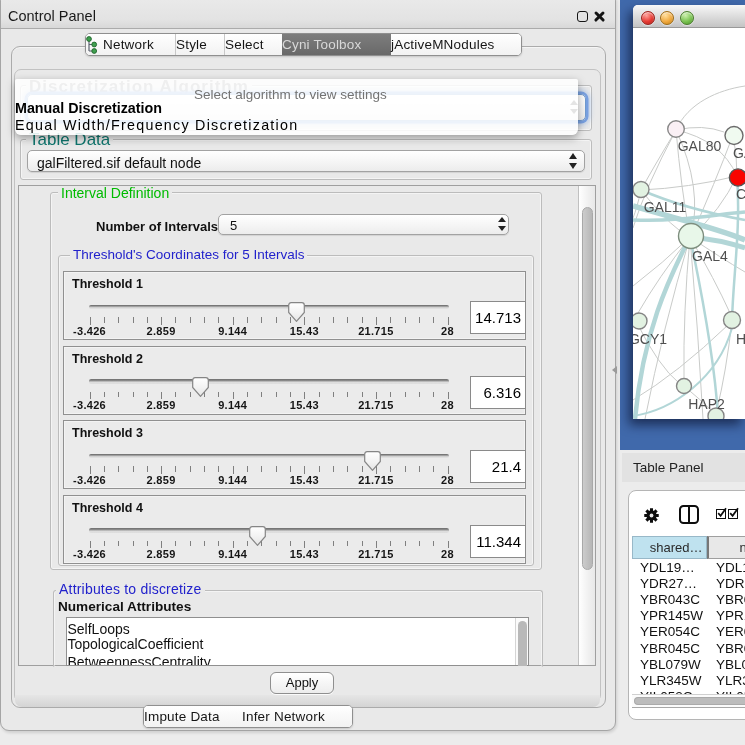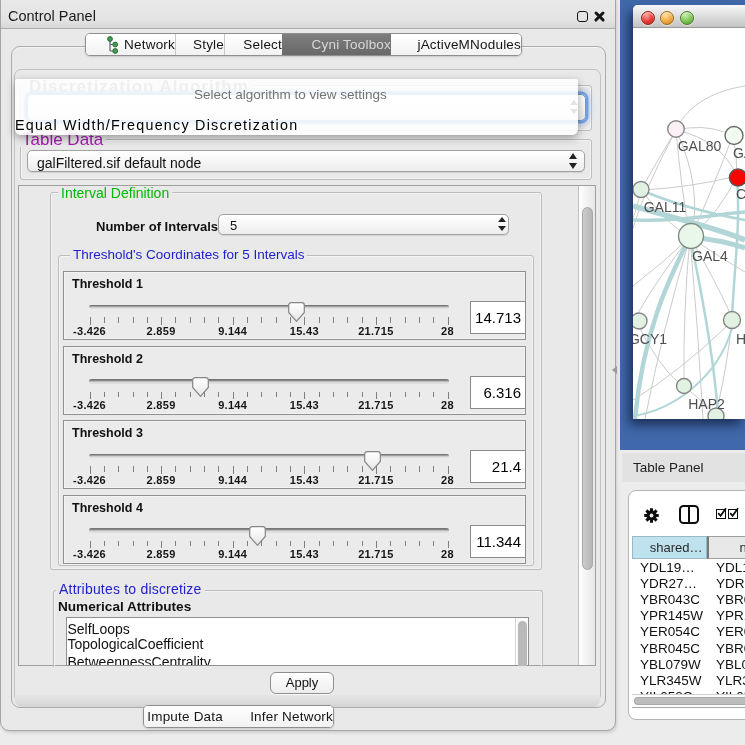--- a/index.html
+++ b/index.html
@@ -1,18 +1,18 @@
 <!DOCTYPE html>
 <html><head><meta charset="utf-8"><style>
 *{margin:0;padding:0;box-sizing:border-box}
 html,body{width:745px;height:745px;overflow:hidden}
 body{font-family:"Liberation Sans",sans-serif;background:#ececec;position:relative}
 .abs{position:absolute}
 .seg{position:absolute;display:flex;height:23px;border:1px solid #8f8f8f;border-radius:5px;background:#fdfdfd;overflow:hidden;font-size:13.5px;letter-spacing:0.2px;color:#151515;box-shadow:0 1px 2px rgba(0,0,0,0.15)}
-.seg .s{display:flex;align-items:center;justify-content:flex-end;white-space:nowrap;background:linear-gradient(#ffffff,#f2f2f2);height:100%}
+.seg .s{display:flex;align-items:center;justify-content:flex-start;white-space:nowrap;background:linear-gradient(#ffffff,#f2f2f2);height:100%}
 .seg .s.sel{background:linear-gradient(#7d7d7d,#696969);color:#d8d8d8}
 .seg .dv{width:1px;height:100%;background:#c8c8c8}
 .grp{position:absolute;border:1px solid #bcbcbc;border-radius:3px;box-shadow:inset 0 0 0 1px rgba(255,255,255,0.5)}
 .grplabel{position:absolute;background:#e9e9e9;padding:0 3px;font-size:17px;line-height:14px;white-space:nowrap}
 .combo{position:absolute;background:linear-gradient(#ffffff,#f4f4f4 60%,#ececec);border:1px solid #a2a2a2;border-radius:5px;font-size:13px;color:#111;box-shadow:0 1px 1px rgba(0,0,0,0.1)}
 .arr{position:absolute;width:0;height:0;border-left:4.5px solid transparent;border-right:4.5px solid transparent}
 .thbox{position:absolute;left:63px;width:463px;height:69px;background:#ebebeb;border:1px solid #909090;box-shadow:inset 0 0 0 1px #f3f3f3}
 .thname{position:absolute;left:8px;top:5px;font-size:12.5px;font-weight:bold;color:#111}
 .track{position:absolute;left:25px;top:32.5px;width:360px;height:4.5px;border-radius:2.2px;background:linear-gradient(#767676 0 24%,#a8a8a8 40%,#e6e6e6 75%,#d8d8d8);}
 .tlab{position:absolute;top:52.5px;font-size:11px;font-weight:bold;letter-spacing:0.3px;color:#151515;transform:translateX(-50%)}
@@ -41,21 +41,21 @@
 <div class="s" style="width:57px">Select</div>
 <div class="s sel" style="width:109px">Cyni Toolbox</div>
 <div class="s" style="width:130px">jActiveMNodules</div>
 </div>
 <div class="grp" style="left:20px;top:85px;width:572px;height:46px"></div>
 <div class="grplabel" style="left:26px;top:80px;font-weight:bold;letter-spacing:1px;color:#808080">Discretization Algorithm</div>
 <div class="combo" style="left:27px;top:94px;width:559px;height:27px;border-color:#6f9ad0;box-shadow:0 0 0 2.5px rgba(108,152,222,0.85), 0 0 5px 4px rgba(120,165,230,0.45)"></div>
 <div class="arr" style="left:570px;top:100px;border-bottom:5.5px solid #333"></div>
 <div class="arr" style="left:570px;top:109px;border-top:5.5px solid #333"></div>
 <div class="grp" style="left:20px;top:139px;width:572px;height:41px"></div>
-<div class="grplabel" style="left:19px;top:132.5px;color:#a21caf">Table Data</div>
+<div class="grplabel" style="left:26px;top:132.5px;color:#0f766e">Table Data</div>
 <div class="combo" style="left:27px;top:150px;width:558px;height:22px">
     <span style="position:absolute;left:9px;top:3.5px;font-size:14px">galFiltered.sif default node</span>
   </div>
 <div class="arr" style="left:569px;top:153px;border-bottom:6px solid #222"></div>
 <div class="arr" style="left:569px;top:162.5px;border-top:6px solid #222"></div>
 <div class="abs" style="left:18px;top:185px;width:578px;height:481px;border:1px solid #9f9f9f;background:#e9e9e9"></div>
 <div class="abs" style="left:578px;top:186px;width:17px;height:479px;background:linear-gradient(90deg,#ffffff,#f0f0f0 60%,#e8e8e8);border-left:1px solid #c0c0c0"></div>
 <div class="abs" style="left:581.5px;top:207px;width:11px;height:363px;background:linear-gradient(90deg,#cccccc,#b6b6b6);border:1px solid #a8a8a8;border-radius:5.5px"></div>
 <div class="grp" style="left:50px;top:192px;width:492px;height:378px"></div>
 <div class="grplabel" style="left:58px;top:185.5px;color:#00bb00;font-size:14px">Interval Definition</div>
@@ -261,25 +261,26 @@
 <div class="abs" style="left:66px;top:617px;width:463px;height:49px;background:#fff;border:1px solid #8f8f8f;overflow:hidden;font-size:14px;color:#111">
 <div style="padding:3px 0 0 0.5px;height:18px">SelfLoops</div>
 <div style="padding-left:0.5px;height:18px">TopologicalCoefficient</div>
 <div style="padding-left:0.5px;height:18px">BetweennessCentrality</div>
 </div>
 <div class="abs" style="left:515px;top:618px;width:13px;height:47px;background:#fbfbfb;border-left:1px solid #d5d5d5"></div>
 <div class="abs" style="left:517.5px;top:621px;width:9px;height:45px;background:#b9b9b9;border-radius:4.5px 4.5px 0 0"></div>
 <div class="abs" style="left:18px;top:667px;width:578px;height:28px;background:#e9e9e9"></div>
 <div class="abs" style="left:270px;top:672px;width:64px;height:22px;border:1px solid #8f8f8f;border-radius:6px;background:linear-gradient(#ffffff,#ededed);font-size:13px;color:#111;text-align:center;line-height:20px;box-shadow:0 1px 0 rgba(255,255,255,0.8)">Apply</div>
 <div class="seg" style="left:143px;top:705px">
-<div class="s" style="width:79px">Impute Data</div>
+<div class="s" style="width:98px">Impute Data</div>
 <div class="s" style="width:110px">Infer Network</div>
 </div>
 <div class="abs" style="left:15px;top:79px;width:563px;height:56px;background:rgba(255,255,255,0.87);border-radius:2px 2px 6px 6px;box-shadow:0 3px 8px rgba(0,0,0,0.35)">
 <div style="position:absolute;left:179px;top:8px;font-size:13.5px;color:#737373">Select algorithm to view settings</div>
+<div style="position:absolute;left:0px;top:21px;font-size:14.3px;font-weight:bold;color:#000">Manual Discretization</div>
 <div style="position:absolute;left:0px;top:37.5px;font-size:14.3px;letter-spacing:1.25px;color:#000">Equal Width/Frequency Discretization</div>
 </div>
 <div class="abs" style="left:620px;top:0;width:125px;height:450px;background:#4069ab"></div>
 <div class="abs" style="left:633px;top:5px;width:112px;height:414px;background:#fff;border-radius:5px 0 0 0;box-shadow:-4px 6px 11px rgba(5,10,35,0.6)"></div>
 <div class="abs" style="left:633px;top:5px;width:112px;height:22.5px;border-radius:5px 0 0 0;background:linear-gradient(#f8f8f8,#d8d8d8 60%,#c4c4c4);border-bottom:1px solid #999"></div>
 <div class="abs" style="left:640.7px;top:10.6px;width:14px;height:14px;border-radius:50%;border:1px solid #99201a;background:radial-gradient(circle at 38% 28%, #ffa39c, #e63a33 55%, #b01c13);box-shadow:inset 0 1px 1.5px rgba(255,255,255,0.75), 0 1px 1px rgba(255,255,255,0.45)"></div>
 <div class="abs" style="left:660.3px;top:10.6px;width:14px;height:14px;border-radius:50%;border:1px solid #a06c14;background:radial-gradient(circle at 38% 28%, #ffdf9e, #f0a83e 55%, #c07b0a);box-shadow:inset 0 1px 1.5px rgba(255,255,255,0.75), 0 1px 1px rgba(255,255,255,0.45)"></div>
 <div class="abs" style="left:680.1px;top:10.6px;width:14px;height:14px;border-radius:50%;border:1px solid #4a7d2a;background:radial-gradient(circle at 38% 28%, #cdf0ae, #79c250 55%, #448f22);box-shadow:inset 0 1px 1.5px rgba(255,255,255,0.75), 0 1px 1px rgba(255,255,255,0.45)"></div>
 <svg class="abs" style="left:633px;top:28px" width="112" height="391" viewBox="0 0 112 391">
 <g fill="none" stroke="#c9cbc9" stroke-width="1">

